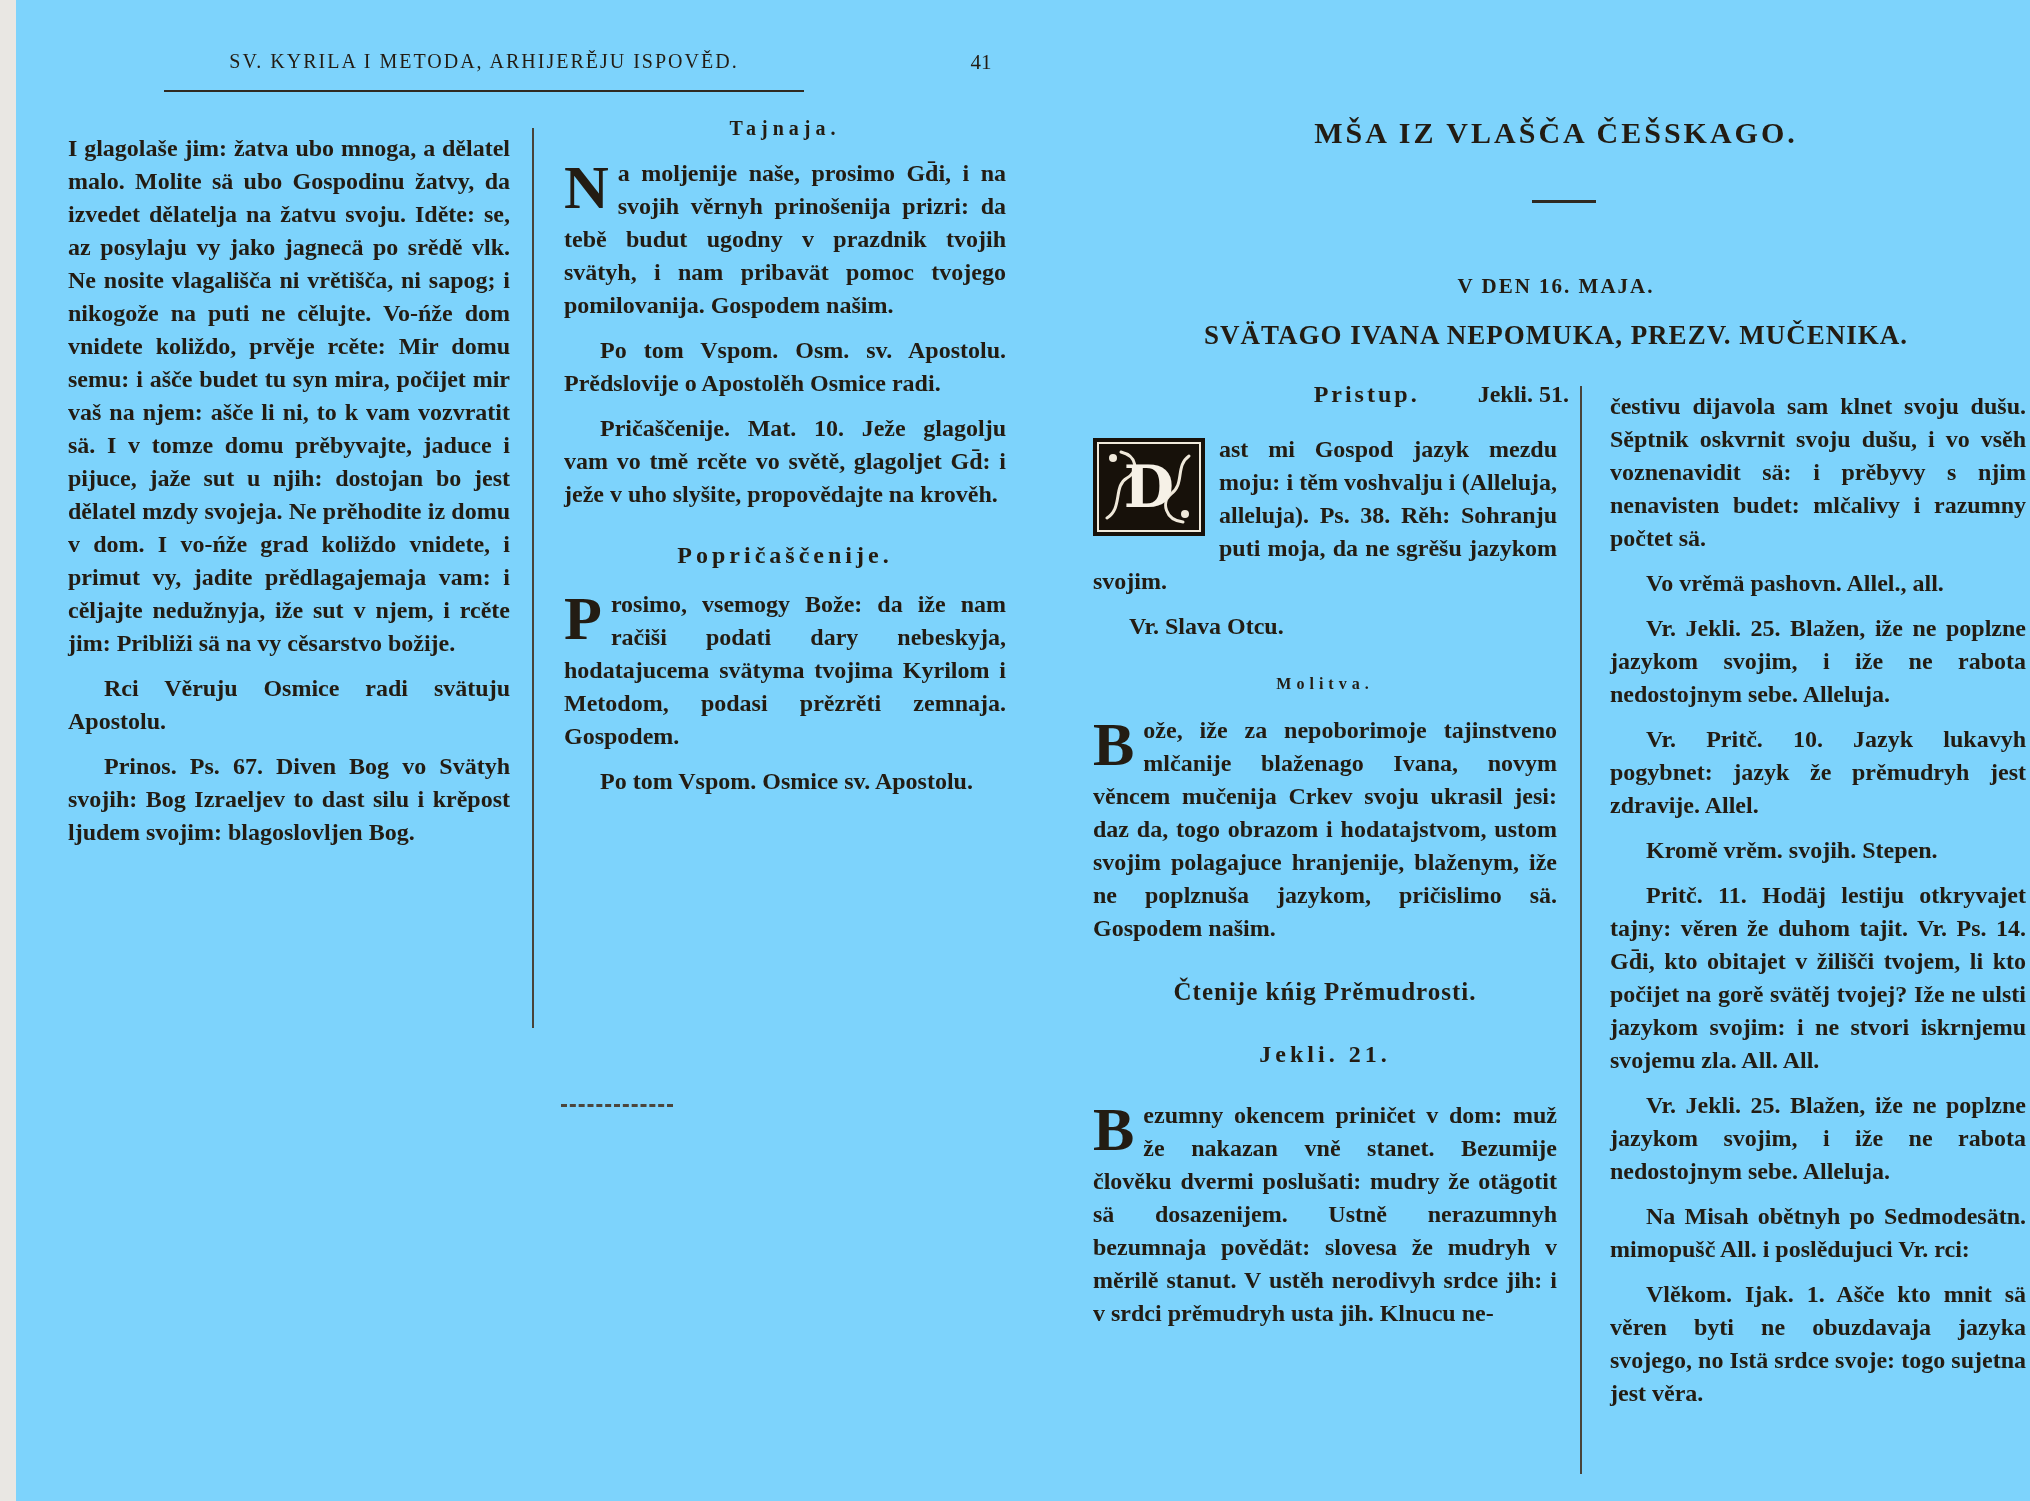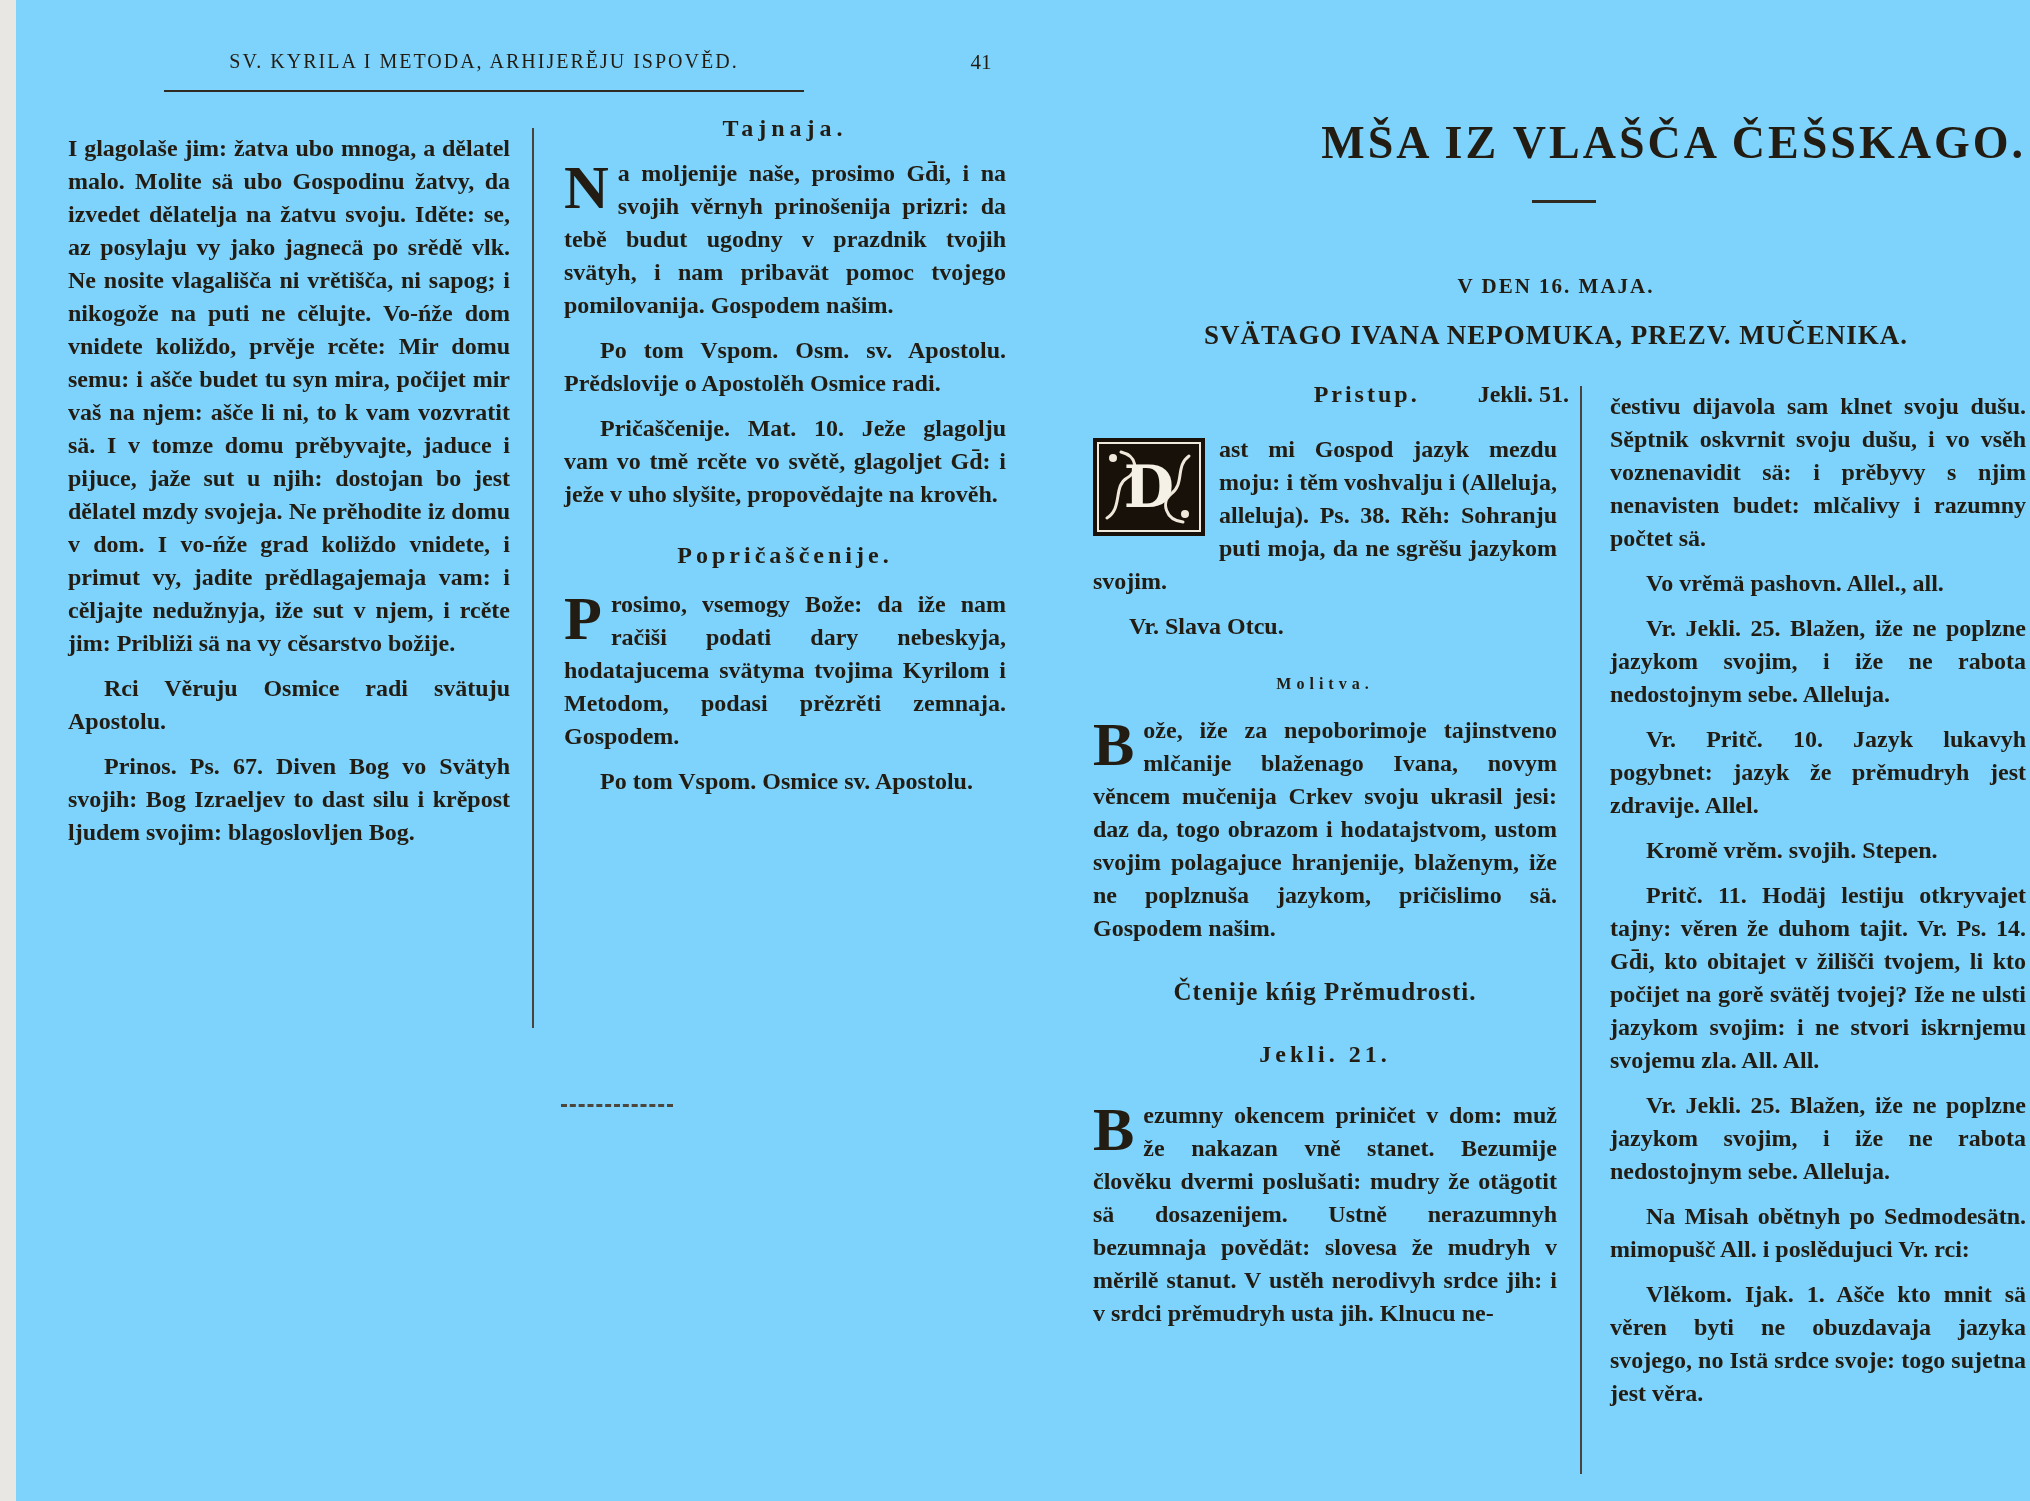--- a/index.html
+++ b/index.html
@@ -43,21 +43,21 @@
   .lp-col2{left:536px;top:112px;width:466px;}
   .rp-col1{left:1065px;top:378px;width:488px;}
   .rp-col2{left:1582px;top:378px;width:440px;}
 
   .vrule{position:absolute;width:2px;background:#494339;}
   .lp-rule{left:516px;top:128px;height:900px;}
   .rp-rule{left:1564px;top:386px;height:1088px;}
 
   
   h3,h4{margin:0;font-weight:bold;text-align:center;clear:both;}
-  .h-tajnaja{font-size:24px;letter-spacing:5px;margin-bottom:12px;}
+  .h-tajnaja{font-size:20px;letter-spacing:5px;margin-bottom:12px;}
   .h-popri{font-size:24px;letter-spacing:4px;margin:28px 0 16px;}
   .h-molitva{font-size:16px;letter-spacing:5px;margin:24px 0 14px;}
   .h-ctenije{font-size:25px;letter-spacing:1px;margin:30px 0 0;}
   .h-jekli{font-size:24px;letter-spacing:4px;margin:30px 0 28px;}
 
   .pristup-line{
     display:flex;justify-content:flex-end;gap:58px;
     font-weight:bold;font-size:24px;margin-bottom:22px;
   }
   .pristup-line .lbl{letter-spacing:3px;}
@@ -76,21 +76,21 @@
   }
   .initial-box svg{position:absolute;top:0;left:0;width:112px;height:98px;}
   .initial-letter{
     position:relative;color:#f6f1e7;font-size:58px;font-weight:bold;
     line-height:1;font-family:"DejaVu Serif","Liberation Serif",serif;
   }
 
   
   .rp-title{
     position:absolute;left:1070px;top:116px;width:940px;
-    text-align:right;font-size:46px;font-weight:bold;letter-spacing:3px;
+    text-align:center;font-size:30px;font-weight:bold;letter-spacing:3px;
   }
   .rp-title-dash{
     position:absolute;left:1516px;top:200px;width:64px;height:3px;background:#2f2a22;
   }
   .rp-date{
     position:absolute;left:1070px;top:274px;width:940px;
     text-align:center;font-size:21px;font-weight:bold;letter-spacing:2px;
   }
   .rp-subtitle{
     position:absolute;left:1070px;top:320px;width:940px;

